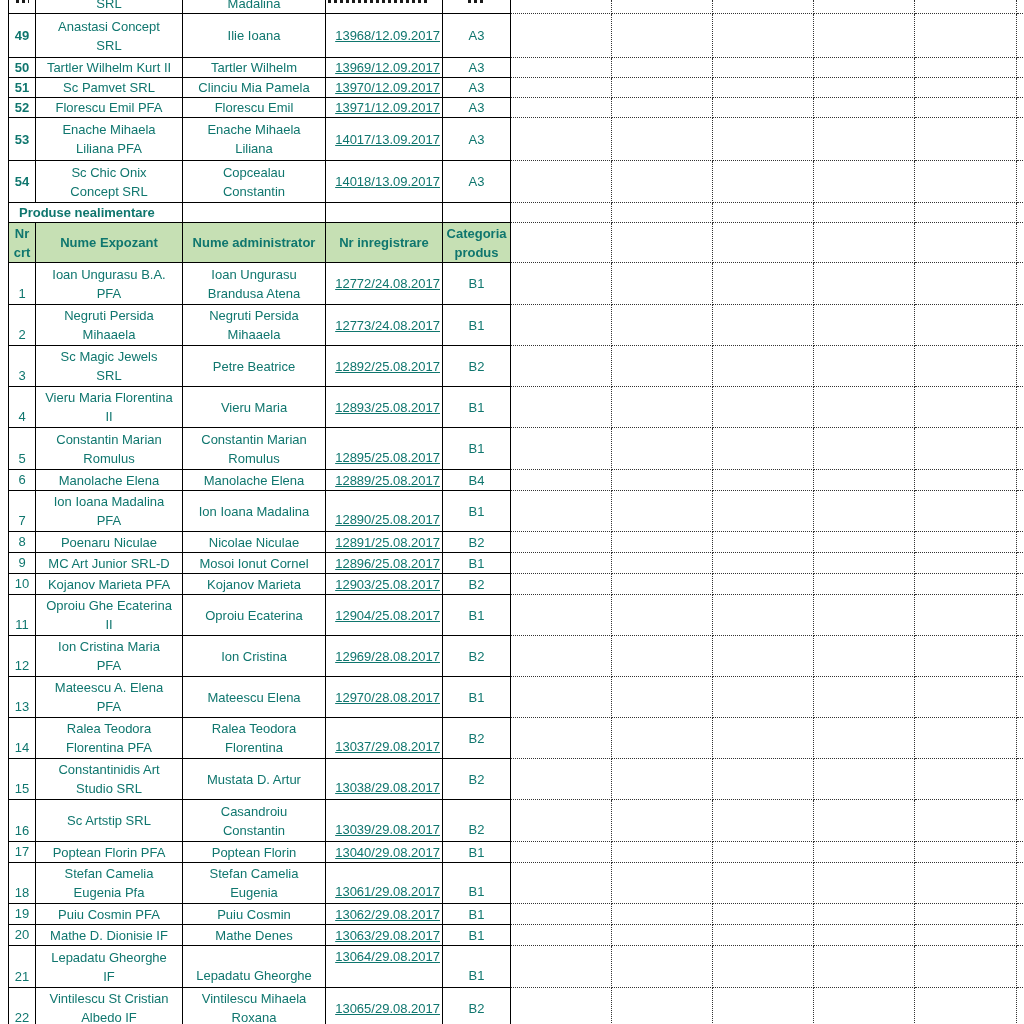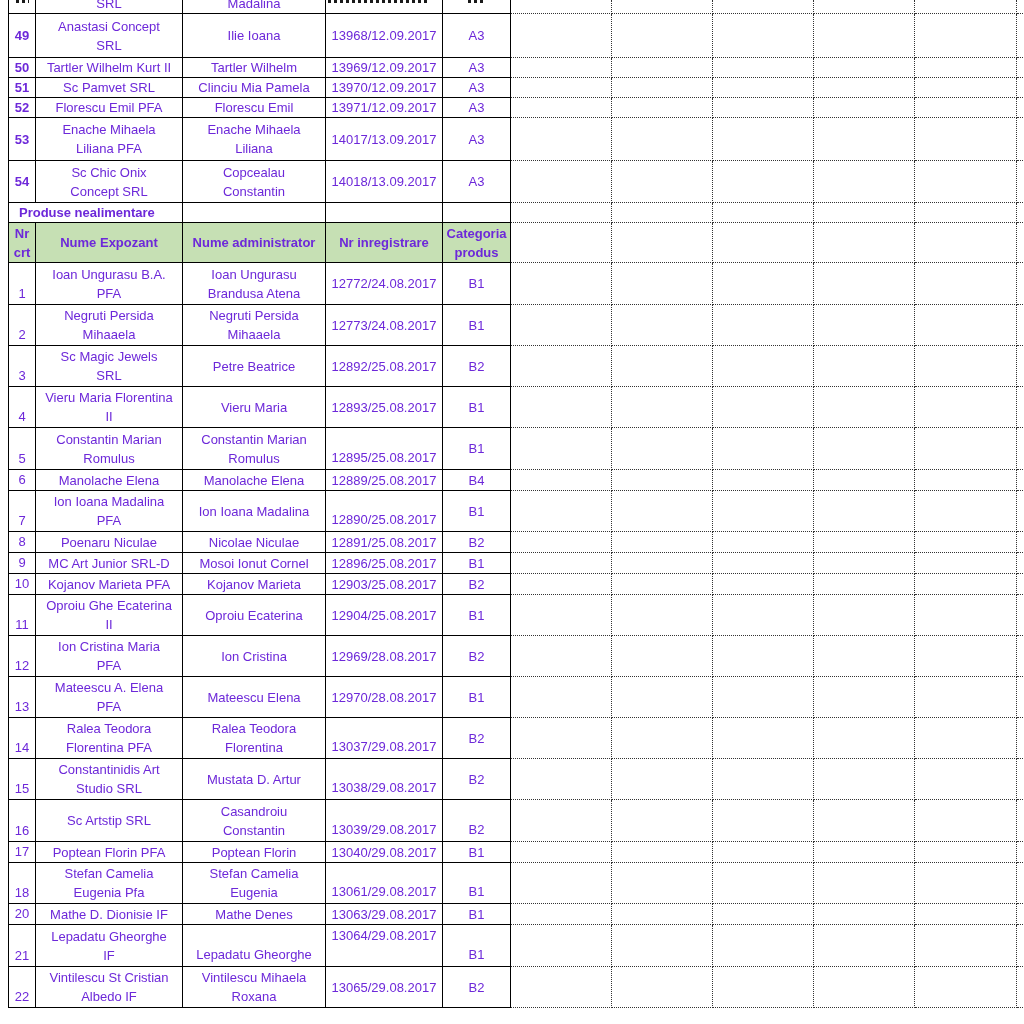--- a/index.html
+++ b/index.html
@@ -1,27 +1,27 @@
 <!DOCTYPE html>
 <html><head>
 <meta charset="utf-8">
 <style>
   html,body{margin:0;padding:0;background:#fff;}
   .canvas{position:relative;width:1024px;height:1024px;background:#ffffff;overflow:hidden;
-          font-family:"Liberation Sans",sans-serif;color:#6d28d9;}
+          font-family:"Liberation Sans",sans-serif;color:#0f766e;}
   table.sheet{border-collapse:collapse;table-layout:fixed;position:absolute;left:8px;top:0;width:1016px;}
   td{font-size:13px;line-height:19px;text-align:center;vertical-align:middle;padding:0 2px;
      overflow:hidden;word-wrap:break-word;}
   td.s{border:1px solid #000;}
   td.g{border:1px dotted #333;background:#fff;}
   td.gend{border-right:none;}
   tr.partial td{border-top:none;}
   tr.hdr td.s{background:#c6e0b4;font-weight:bold;}
   td.pre{white-space:pre-line;}
-  td.reg{text-align:center;padding-left:2px;white-space:nowrap;}
+  td.reg{text-align:right;padding-left:2px;white-space:nowrap;text-decoration:underline;}
   td.nrb{vertical-align:bottom;padding-bottom:1px;}
   td.bold{font-weight:bold;}
   td.vb{vertical-align:bottom;padding-bottom:2px;}
   td.vt{vertical-align:top;padding-top:1px;}
   td.section-title{font-weight:bold;text-align:left;padding-left:10px;white-space:nowrap;}
   .clip{height:13px;overflow:hidden;display:flex;justify-content:center;align-items:flex-end;}
   .clipTop{height:13px;overflow:hidden;display:flex;align-items:flex-start;}
   .sliver{height:3px;background:repeating-linear-gradient(90deg,#1a1a1a 0 3px,transparent 3px 6px);}
 </style>
 </head>
@@ -431,20 +431,33 @@
 Eugenia</td>
           <td class="s reg vb">13061/29.08.2017</td>
           <td class="s vb">B1</td>
           <td class="g"></td>
           <td class="g"></td>
           <td class="g"></td>
           <td class="g"></td>
           <td class="g"></td>
           <td class="g gend"></td>
         </tr>
+        <tr style="height: 21px;">
+          <td class="s nrb">19</td>
+          <td class="s pre">Puiu Cosmin PFA</td>
+          <td class="s pre">Puiu Cosmin</td>
+          <td class="s reg">13062/29.08.2017</td>
+          <td class="s">B1</td>
+          <td class="g"></td>
+          <td class="g"></td>
+          <td class="g"></td>
+          <td class="g"></td>
+          <td class="g"></td>
+          <td class="g gend"></td>
+        </tr>
         <tr style="height: 20px;">
           <td class="s nrb">20</td>
           <td class="s pre">Mathe D. Dionisie IF</td>
           <td class="s pre">Mathe Denes</td>
           <td class="s reg">13063/29.08.2017</td>
           <td class="s">B1</td>
           <td class="g"></td>
           <td class="g"></td>
           <td class="g"></td>
           <td class="g"></td>

